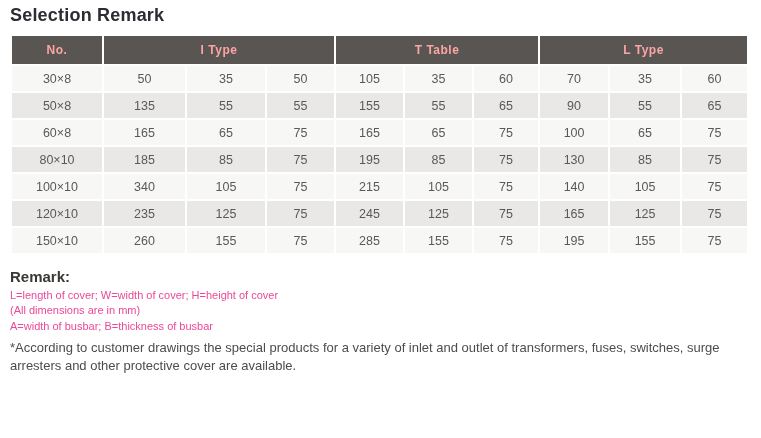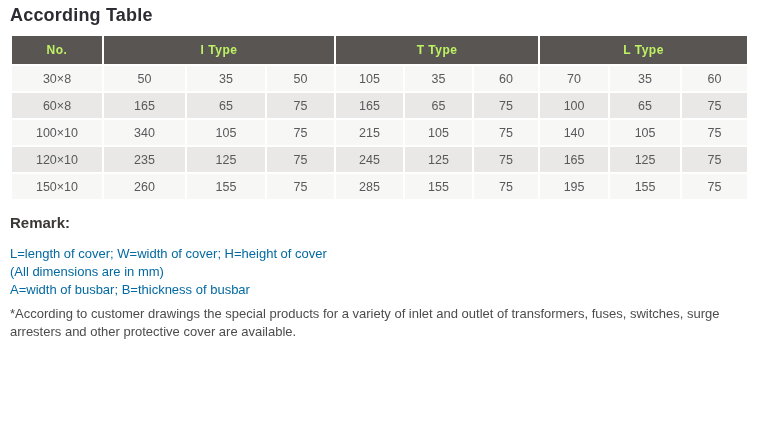--- a/index.html
+++ b/index.html
@@ -27,105 +27,129 @@
   }
   table.selection-table th,
   table.selection-table td {
     border: 2px solid #ffffff;
     text-align: center;
     vertical-align: middle;
     overflow: hidden;
   }
   table.selection-table thead th {
     background: #585552;
-    color: #bef264;
+    color: #fca5a5;
     font-size: 12px;
     font-weight: 700;
     letter-spacing: 0.5px;
     height: 30px;
   }
   table.selection-table tbody td {
     color: #58595b;
     font-size: 12.5px;
     height: 27px;
   }
   table.selection-table tbody tr:nth-child(odd) td { background: #f7f7f6; }
   table.selection-table tbody tr:nth-child(even) td { background: #e9e8e7; }
 
   .remark-block { margin-top: 13px; }
   .remark-heading {
     font-size: 15px;
     font-weight: 700;
     color: #3a3834;
-    margin-bottom: 14px;
+    margin-bottom: 3px;
   }
   .remark-line {
-    font-size: 13px;
-    color: #0369a1;
+    font-size: 11px;
+    color: #ec4899;
     line-height: 1.4;
   }
   .footnote {
     margin-top: 5px;
     font-size: 13px;
     color: #4c4c4c;
     line-height: 1.4;
     width: 745px;
   }
 </style>
 </head>
 <body>
 
 <div class="page">
 
-  <div class="page-title">According Table</div>
+  <div class="page-title">Selection Remark</div>
 
   <table class="selection-table">
     <colgroup>
       <col style="width:92px">
       <col style="width:83px">
         <col style="width:80px">
         <col style="width:69px">
       <col style="width:69px">
         <col style="width:69px">
         <col style="width:66px">
       <col style="width:70px">
         <col style="width:72px">
         <col style="width:67px">
     </colgroup>
     <thead>
       <tr>
         <th>No.</th>
         <th colspan="3">I Type</th>
-        <th colspan="3">T Type</th>
+        <th colspan="3">T Table</th>
         <th colspan="3">L Type</th>
       </tr>
     </thead>
     <tbody>
         <tr>
           <td>30×8</td>
           <td>50</td>
           <td>35</td>
           <td>50</td>
           <td>105</td>
           <td>35</td>
           <td>60</td>
           <td>70</td>
           <td>35</td>
           <td>60</td>
         </tr>
         <tr>
+          <td>50×8</td>
+          <td>135</td>
+          <td>55</td>
+          <td>55</td>
+          <td>155</td>
+          <td>55</td>
+          <td>65</td>
+          <td>90</td>
+          <td>55</td>
+          <td>65</td>
+        </tr>
+        <tr>
           <td>60×8</td>
           <td>165</td>
           <td>65</td>
           <td>75</td>
           <td>165</td>
           <td>65</td>
           <td>75</td>
           <td>100</td>
           <td>65</td>
+          <td>75</td>
+        </tr>
+        <tr>
+          <td>80×10</td>
+          <td>185</td>
+          <td>85</td>
+          <td>75</td>
+          <td>195</td>
+          <td>85</td>
+          <td>75</td>
+          <td>130</td>
+          <td>85</td>
           <td>75</td>
         </tr>
         <tr>
           <td>100×10</td>
           <td>340</td>
           <td>105</td>
           <td>75</td>
           <td>215</td>
           <td>105</td>
           <td>75</td>

